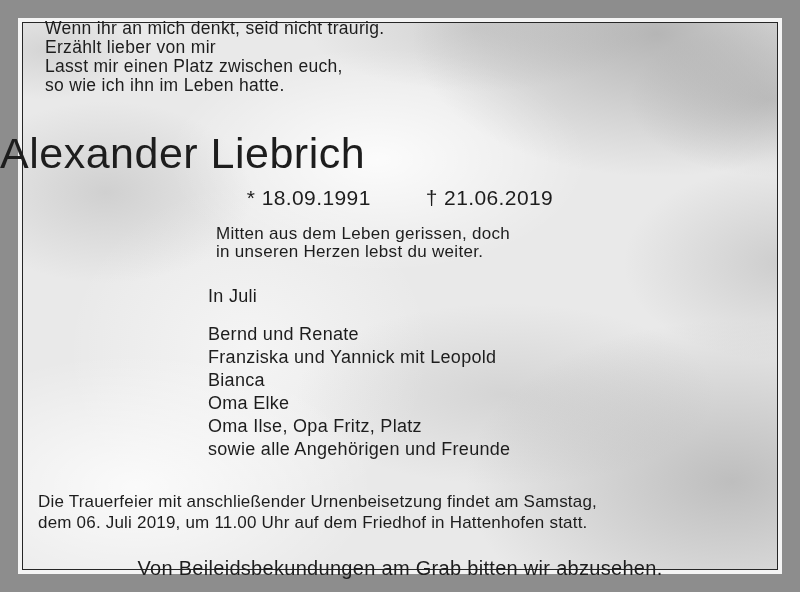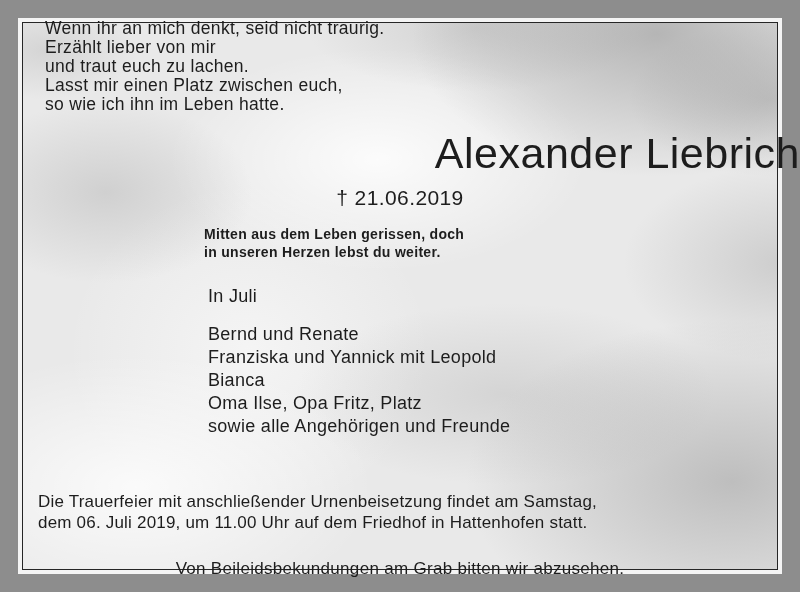--- a/index.html
+++ b/index.html
@@ -44,85 +44,86 @@
   }
   .layer{position:absolute;inset:0;}
   .layer > div, .layer > h1{position:absolute;white-space:nowrap;}
 
   .poem{
     top:19px;left:45px;
     font-size:17.5px;line-height:19px;letter-spacing:.3px;
   }
   .name{
     top:132px;left:0;right:0;margin:0;
-    text-align:right;font-weight:normal;
+    text-align:left;font-weight:normal;
     font-size:43px;line-height:43px;letter-spacing:.5px;
   }
   .dates{
     top:186px;left:0;right:0;
     display:flex;justify-content:center;gap:55px;
     font-size:21px;line-height:24px;letter-spacing:.4px;
   }
   .epitaph{
-    top:225px;left:204px;
-    font-size:14px;line-height:18px;letter-spacing:.3px;font-weight:bold;
+    top:225px;left:216px;
+    font-size:17px;line-height:18px;letter-spacing:.3px;
   }
   .salutation{
     top:287px;left:208px;
     font-size:18px;line-height:19px;letter-spacing:.3px;
   }
   .mourners{
     top:323px;left:208px;
     font-size:18px;line-height:23px;letter-spacing:.3px;
   }
   .funeral{
     top:492px;left:38px;
     font-size:17px;line-height:20.5px;letter-spacing:.2px;
   }
   .condolence{
     top:559px;left:0;right:0;
     text-align:center;
-    font-size:17px;line-height:19px;letter-spacing:.3px;
+    font-size:20px;line-height:19px;letter-spacing:.3px;
   }
 </style>
 </head>
 <body>
 
 <div class="sheet">
   <div class="mat">
     <div class="frame"></div>
   </div>
 
   <div class="layer">
 
     <div class="poem">
       <div>Wenn ihr an mich denkt, seid nicht traurig.</div>
       <div>Erzählt lieber von mir</div>
-      <div>und traut euch zu lachen.</div>
       <div>Lasst mir einen Platz zwischen euch,</div>
       <div>so wie ich ihn im Leben hatte.</div>
     </div>
 
     <h1 class="name">Alexander Liebrich</h1>
 
     <div class="dates">
+      <span>* 18.09.1991</span>
       <span>† 21.06.2019</span>
     </div>
 
     <div class="epitaph">
       <div>Mitten aus dem Leben gerissen, doch</div>
       <div>in unseren Herzen lebst du weiter.</div>
     </div>
 
     <div class="salutation">In Juli</div>
 
     <div class="mourners">
       <div>Bernd und Renate</div>
       <div>Franziska und Yannick mit Leopold</div>
       <div>Bianca</div>
+      <div>Oma Elke</div>
       <div>Oma Ilse, Opa Fritz, Platz</div>
       <div>sowie alle Angehörigen und Freunde</div>
     </div>
 
     <div class="funeral">
       <div>Die Trauerfeier mit anschließender Urnenbeisetzung findet am Samstag,</div>
       <div>dem 06. Juli 2019, um 11.00 Uhr auf dem Friedhof in Hattenhofen statt.</div>
     </div>
 
     <div class="condolence">Von Beileidsbekundungen am Grab bitten wir abzusehen.</div>

